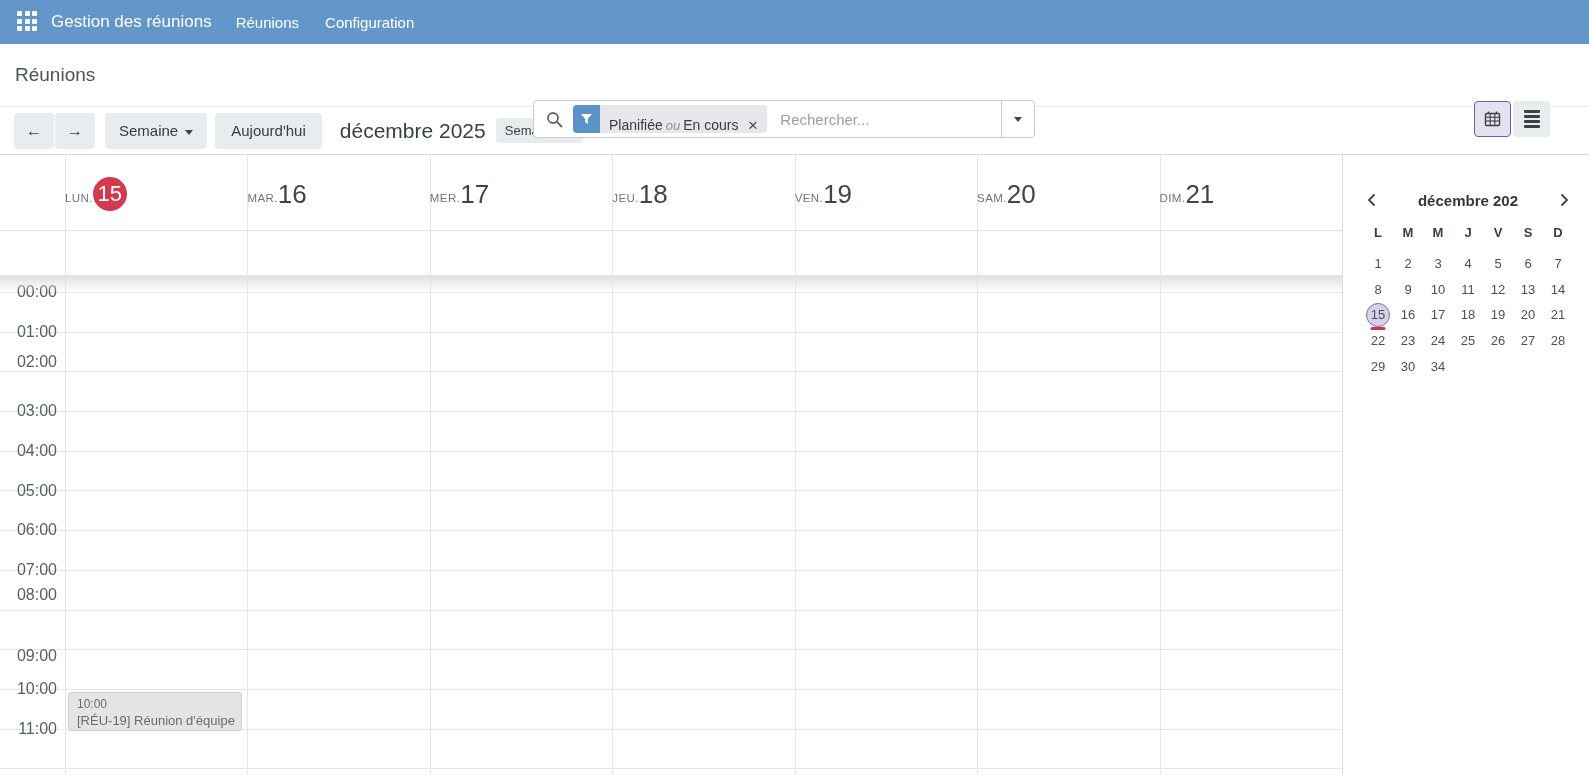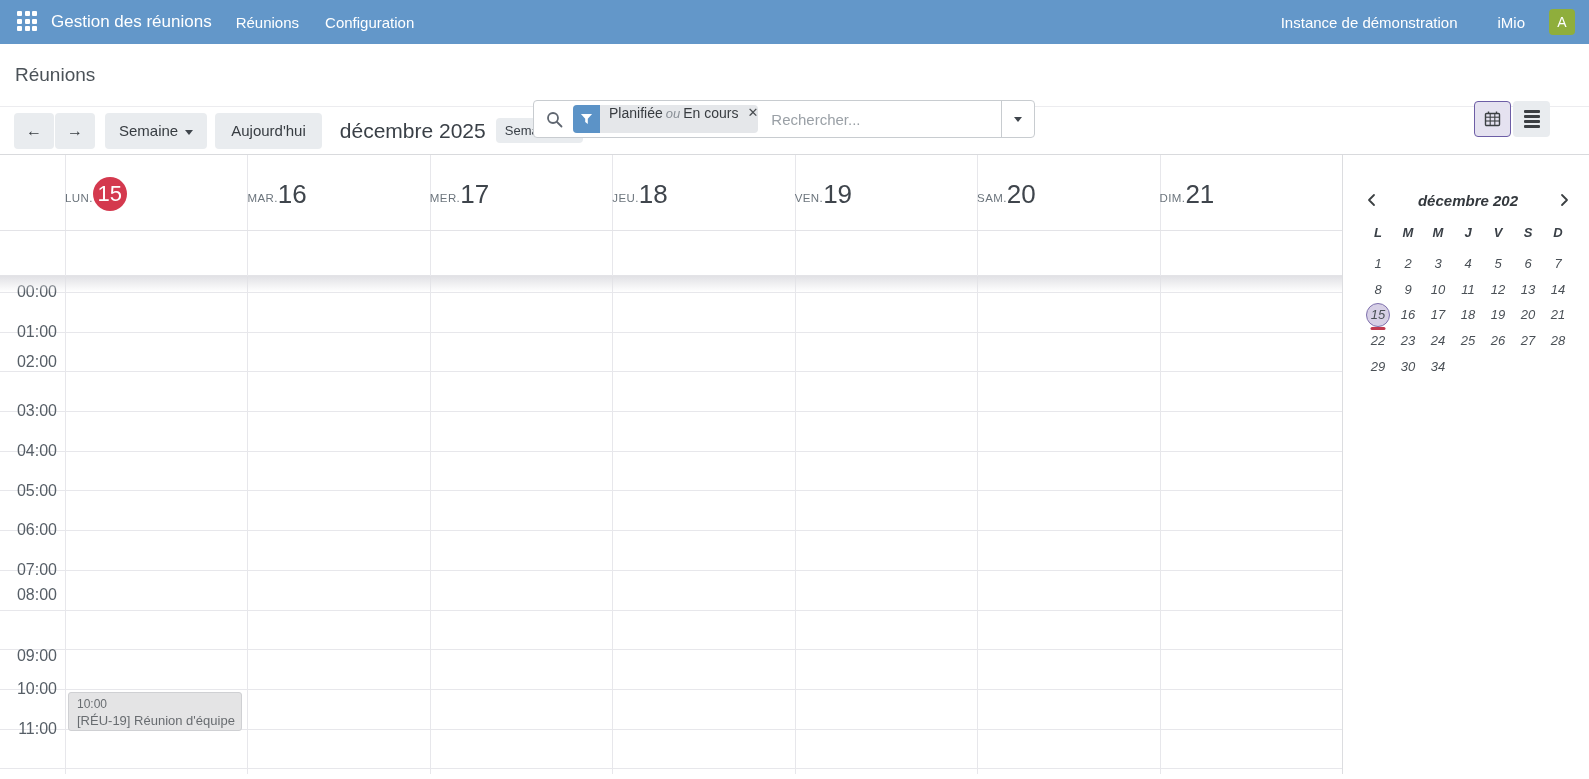--- a/index.html
+++ b/index.html
@@ -21,22 +21,22 @@
   .avatar { width:26px; height:26px; border-radius:4px; background:#8fae3c; color:#fff;
             font-size:14px; display:flex; align-items:center; justify-content:center; cursor:pointer; }
 
   
   .control-bar { position:relative; height:63px; background:#fff; border-bottom:1px solid #ececef; }
   .page-title { position:absolute; left:15px; top:50%; transform:translateY(-50%);
                 font-size:19px; font-weight:400; color:#4b5258; }
   .searchbox { position:absolute; left:533px; top:56px; width:502px; height:38px;
                border:1px solid #c8ccd0; border-radius:4px; display:flex; align-items:center; background:#fff; }
   .search-mag { margin-left:12px; flex:0 0 auto; }
-  .chip { display:flex; align-items:flex-start; height:28px; background:#e5e7ea; border-radius:4px;
-          margin-left:10px; cursor:pointer; }
+  .chip { display:flex; align-items:flex-end; height:28px; background:#e5e7ea; border-radius:4px;
+          margin-left:10px; padding-right:9px; cursor:pointer; }
   .chip-iconbox { width:27px; height:28px; background:#5c93c7; border-radius:4px 0 0 4px;
                   display:flex; align-items:center; justify-content:center; }
   .chip-text { margin-left:9px; font-size:14px; color:#383c40; white-space:nowrap; }
   .chip-text em { font-style:italic; color:#8a9097; font-size:13px; margin:0 3px; }
   .chip-x { margin-left:9px; font-size:13px; color:#4a4e52; cursor:pointer; }
   .searchbox input { flex:1; border:none; outline:none; background:transparent; font-size:15px;
                      padding-left:13px; font-family:"Liberation Sans", sans-serif; color:#3a4047; }
   .searchbox input::placeholder { color:#9aa0a6; }
   .search-caret { width:33px; align-self:stretch; border-left:1px solid #c8ccd0;
                   display:flex; align-items:center; justify-content:center; cursor:pointer; }
@@ -87,21 +87,21 @@
                 font-size:16px; color:#565e66; z-index:2; background:transparent; }
   .day-column { position:absolute; top:0; bottom:0; width:182px; z-index:0; cursor:pointer; }
   .event { position:absolute; left:68px; top:416px; width:174px; height:39px; z-index:2;
            background:#e4e4e5; border:1px solid #cfd0d3; border-radius:3px; padding:3px 8px;
            color:#686c70; overflow:hidden; cursor:pointer; }
   .event .ev-time { font-size:12px; line-height:16px; }
   .event .ev-title { font-size:13px; line-height:18px; white-space:nowrap; }
 
   
   .sidebar { flex:1; border-left:1px solid #dcdde0; background:#fff; }
-  .mini-cal { margin:36px 16px 0 20px;font-style:italic; }
+  .mini-cal { margin:36px 16px 0 20px; }
   .mc-header { display:flex; align-items:center; }
   .mc-nav { background:transparent; border:none; cursor:pointer; padding:2px; display:flex; }
   .mc-title { flex:1; text-align:center; font-size:15px; font-weight:700; color:#33383d;
               white-space:nowrap; overflow:hidden; }
   .mc-grid { display:grid; grid-template-columns:repeat(7,1fr); margin-top:16px; row-gap:0; }
   .mc-wd { text-align:center; font-size:13px; font-weight:700; color:#3a4047; height:26px; }
   .mc-cell { height:25.6px; display:flex; align-items:center; justify-content:center;
              font-size:13px; color:#4a5056; cursor:pointer; position:relative; }
   .sel-circle { width:24px; height:24px; border-radius:50%; background:#d7d0e6;
                 border:1px solid #7f71ad; display:flex; align-items:center; justify-content:center; }
@@ -122,25 +122,20 @@
       <span></span>
       <span></span>
       <span></span>
   </div>
   <div class="app-title">Gestion des réunions</div>
   <nav class="nav-menu">
     <a>Réunions</a>
     <a>Configuration</a>
   </nav>
   <div class="nav-spacer"></div>
-  <div class="nav-right">
-    <span class="instance">Instance de démonstration</span>
-    <span class="brand">iMio</span>
-    <div class="avatar">A</div>
-  </div>
 </header>
 
 <div class="control-bar">
   <h1 class="page-title">Réunions</h1>
 
   <div class="searchbox">
     <svg class="search-mag" width="17" height="17" viewBox="0 0 17 17">
       <circle cx="7" cy="7" r="5" fill="none" stroke="#5f6670" stroke-width="1.8"></circle>
       <line x1="11" y1="11" x2="15.5" y2="15.5" stroke="#5f6670" stroke-width="1.8" stroke-linecap="round"></line>
     </svg>

